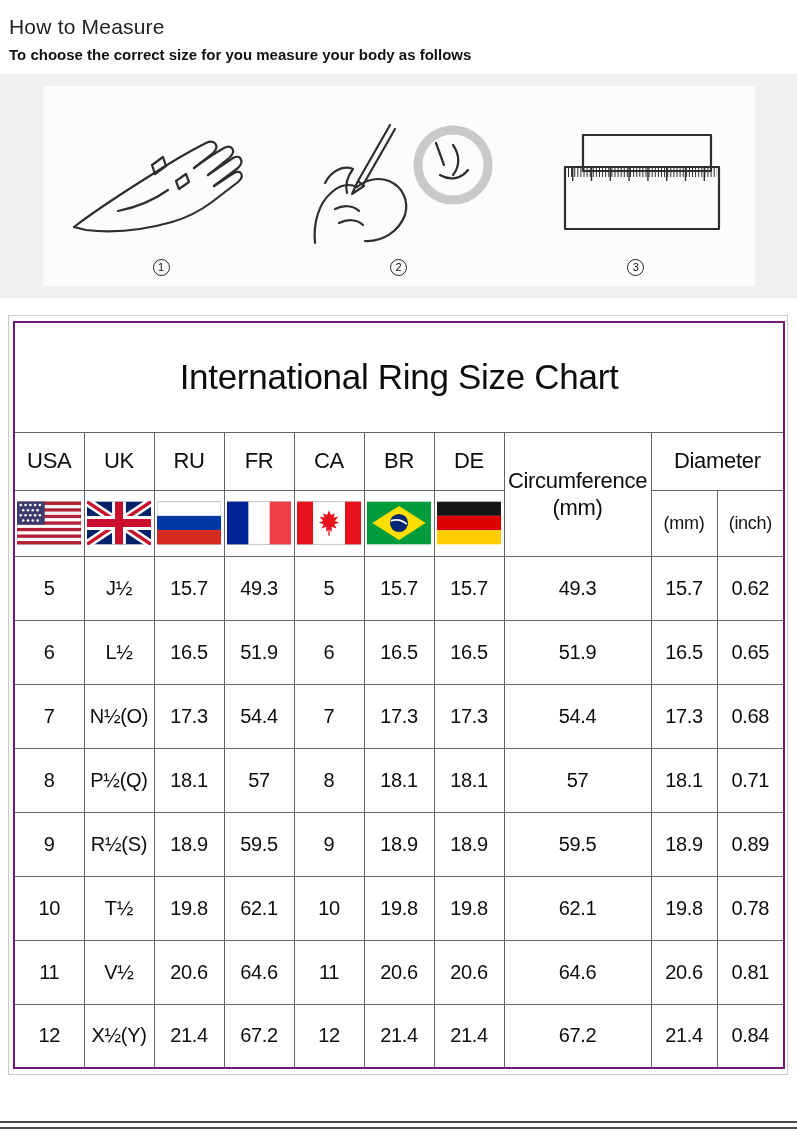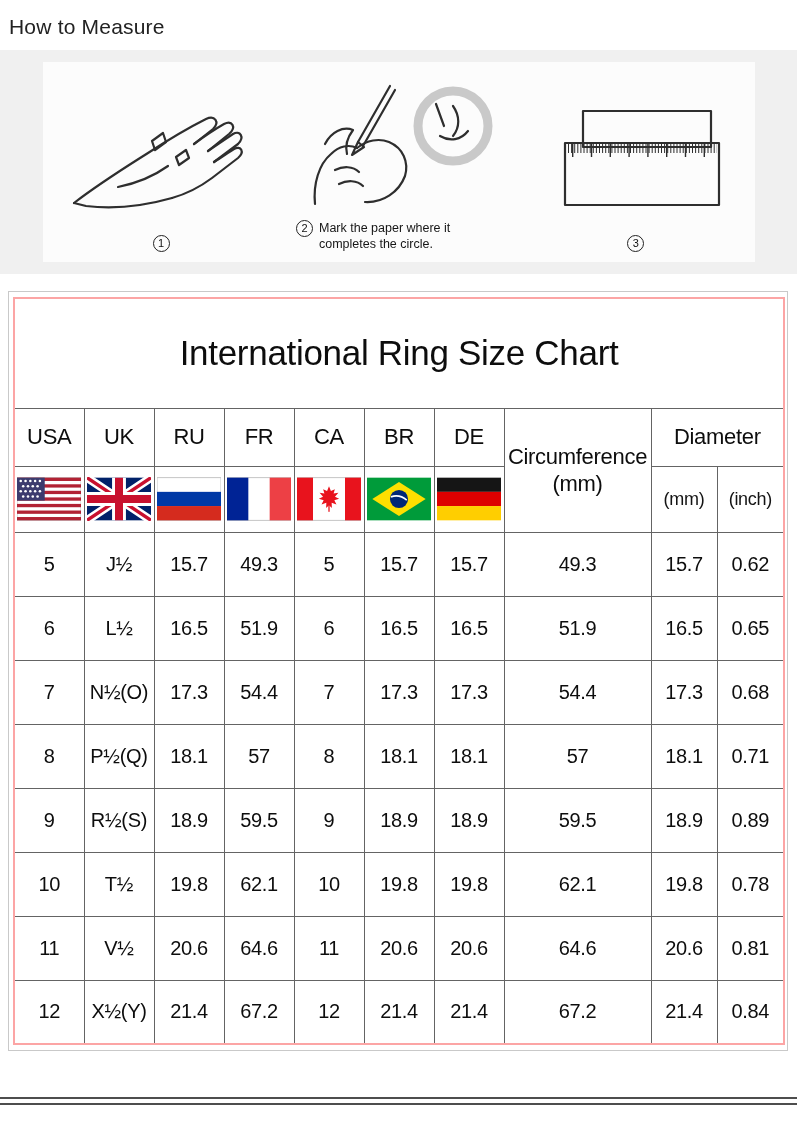--- a/index.html
+++ b/index.html
@@ -46,21 +46,21 @@
     justify-content: center; font-size: 11px; margin-top: 0px; color: #111;
   }
 
   
   .table-wrap {
     margin: 17px 0 0 8px; width: 780px;
     border: 1px solid #c9c9c9; background: #fff; padding: 5px 4px;
   }
   table.ring {
     width: 770px; border-collapse: collapse; table-layout: fixed;
-    border: 2px solid #fca5a5;
+    border: 2px solid #701a75;
   }
   table.ring th, table.ring td {
     border: 1px solid #646464; text-align: center; vertical-align: middle;
     background: #fff; font-weight: 400; letter-spacing: -0.3px;
     overflow: hidden;
   }
   .title-cell {
     height: 110px; font-size: 35px; font-weight: 700; color: #0d0d0d;
     letter-spacing: -0.5px;
   }
@@ -75,20 +75,21 @@
   .bottom-rule {
     margin-top: 46px; width: 797px; height: 8px;
     border-top: 2px solid #4d4d4d; border-bottom: 2px solid #4d4d4d;
   }
 </style>
 </head>
 <body>
 
 <div class="top-head">
   <h1>How to Measure</h1>
+  <div class="sub">To choose the correct size for you measure your body as follows</div>
 </div>
 
 <div class="steps-band">
   <div class="steps-panel">
 
     <div class="step">
       <svg class="figure" width="210" height="140" viewBox="0 0 210 140">
         <g class="fig-stroke">
           <path d="M18 112 C44 92 70 76 92 62 C112 49 134 36 150 28 C159 24 164 31 157 38 L138 53"></path>
           <path d="M138 53 C150 44 161 37 168 33 C176 29 181 36 173 43 L152 60"></path>
@@ -116,21 +117,20 @@
           <path d="M65 66 L59 79 L71 71 Z"></path>
           <path d="M32 68 C38 56 50 50 60 54 C54 62 52 70 54 78"></path>
           <path d="M22 128 C20 108 26 88 38 78 C46 70 56 68 64 72"></path>
           <path d="M64 72 C74 64 86 62 96 66 C110 72 116 86 112 100 C106 116 90 127 72 126"></path>
           <path d="M42 94 C50 90 60 90 66 96"></path>
           <path d="M46 108 C54 104 64 104 70 110"></path>
         </g>
       </svg>
       <div class="caption">
         <span class="circle-num">2</span>
-        <span>Mark the paper where it completes the circle.</span>
       </div>
     </div>
 
     <div class="step">
       <svg class="figure" width="210" height="140" viewBox="0 0 210 140">
         <g class="fig-stroke" stroke-width="2">
           <rect x="52" y="20" width="128" height="36"></rect>
           <rect x="34" y="52" width="154" height="62"></rect>
         </g>
         <line x1="37" y1="57" x2="186" y2="57" stroke="#2e2e2e" stroke-width="10" stroke-dasharray="1 2.1"></line>

